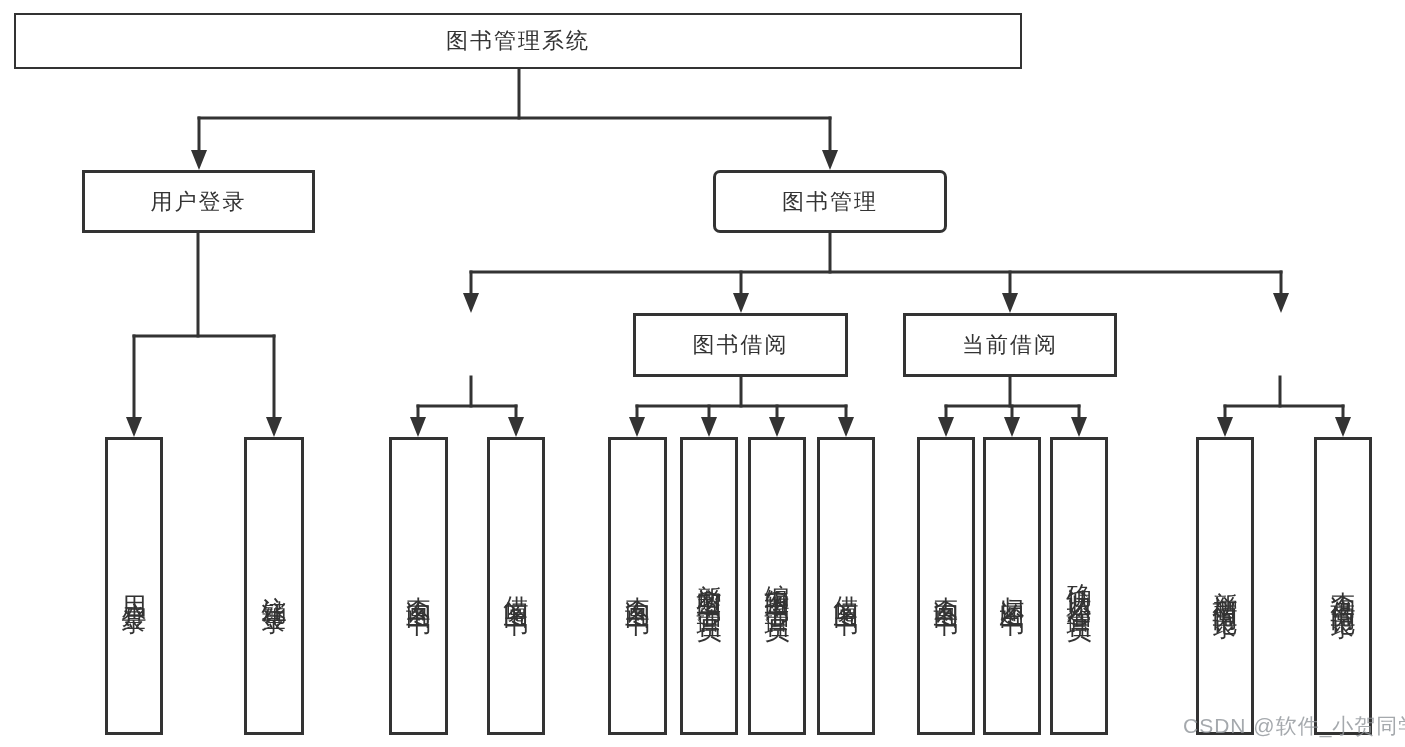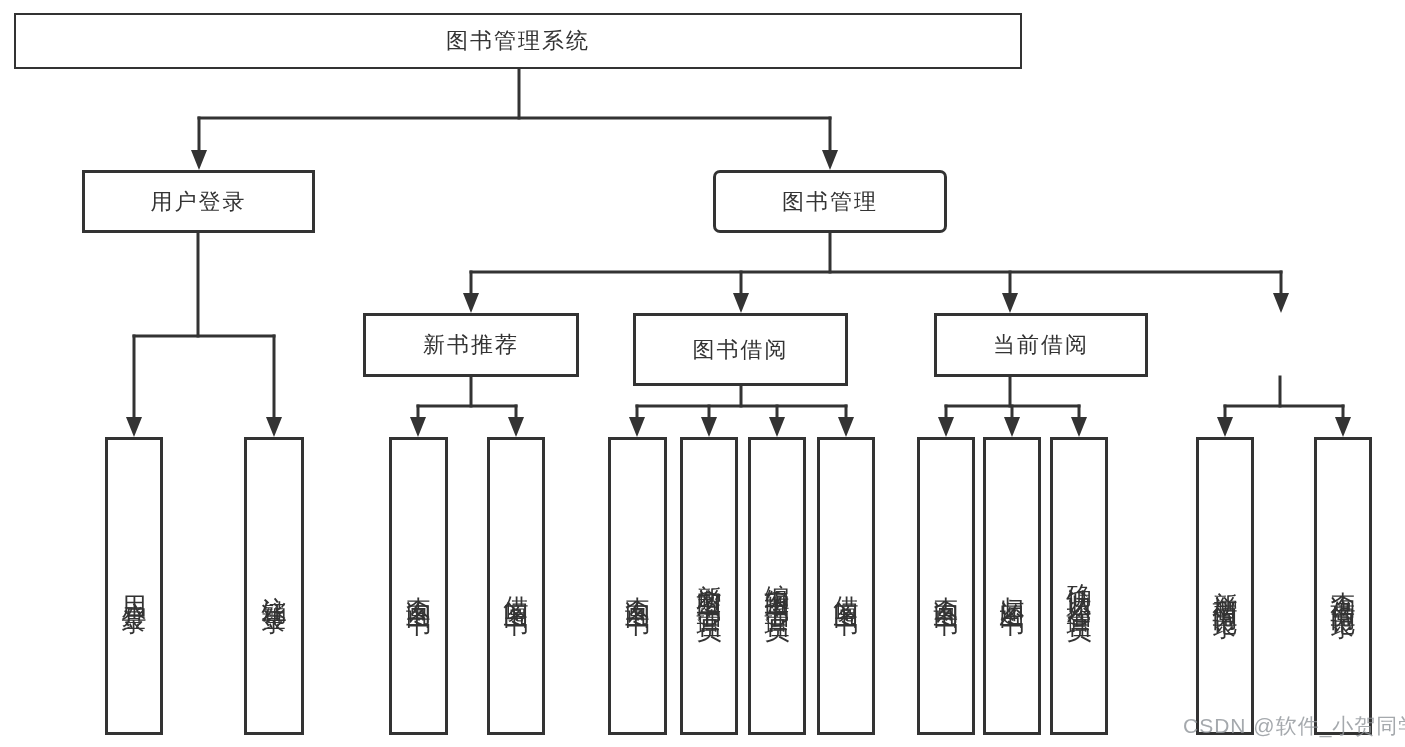--- a/index.html
+++ b/index.html
@@ -128,27 +128,24 @@
     <span>图书管理系统</span>
   </div>
 
   <div class="node hbox" style="left:82px;top:170px;width:233px;height:63px;">
     <span>用户登录</span>
   </div>
   <div class="node hbox" style="left:713px;top:170px;width:234px;height:63px;border-radius:7px;">
     <span>图书管理</span>
   </div>
 
-  <div class="node hbox" style="left:363px;top:313px;width:216px;height:64px;">
-    <span>新书推荐</span>
-  </div>
-  <div class="node hbox" style="left:633px;top:313px;width:215px;height:73px;">
+  <div class="node hbox" style="left:633px;top:313px;width:215px;height:64px;">
     <span>图书借阅</span>
   </div>
-  <div class="node hbox" style="left:903px;top:313px;width:214px;height:64px;margin-left:31px;">
+  <div class="node hbox" style="left:903px;top:313px;width:214px;height:64px;">
     <span>当前借阅</span>
   </div>
 
   <div class="node vbox" style="left:105px;width:58px;">
     <span>用户登录</span>
   </div>
   <div class="node vbox" style="left:244px;width:60px;">
     <span>注销登录</span>
   </div>
 

